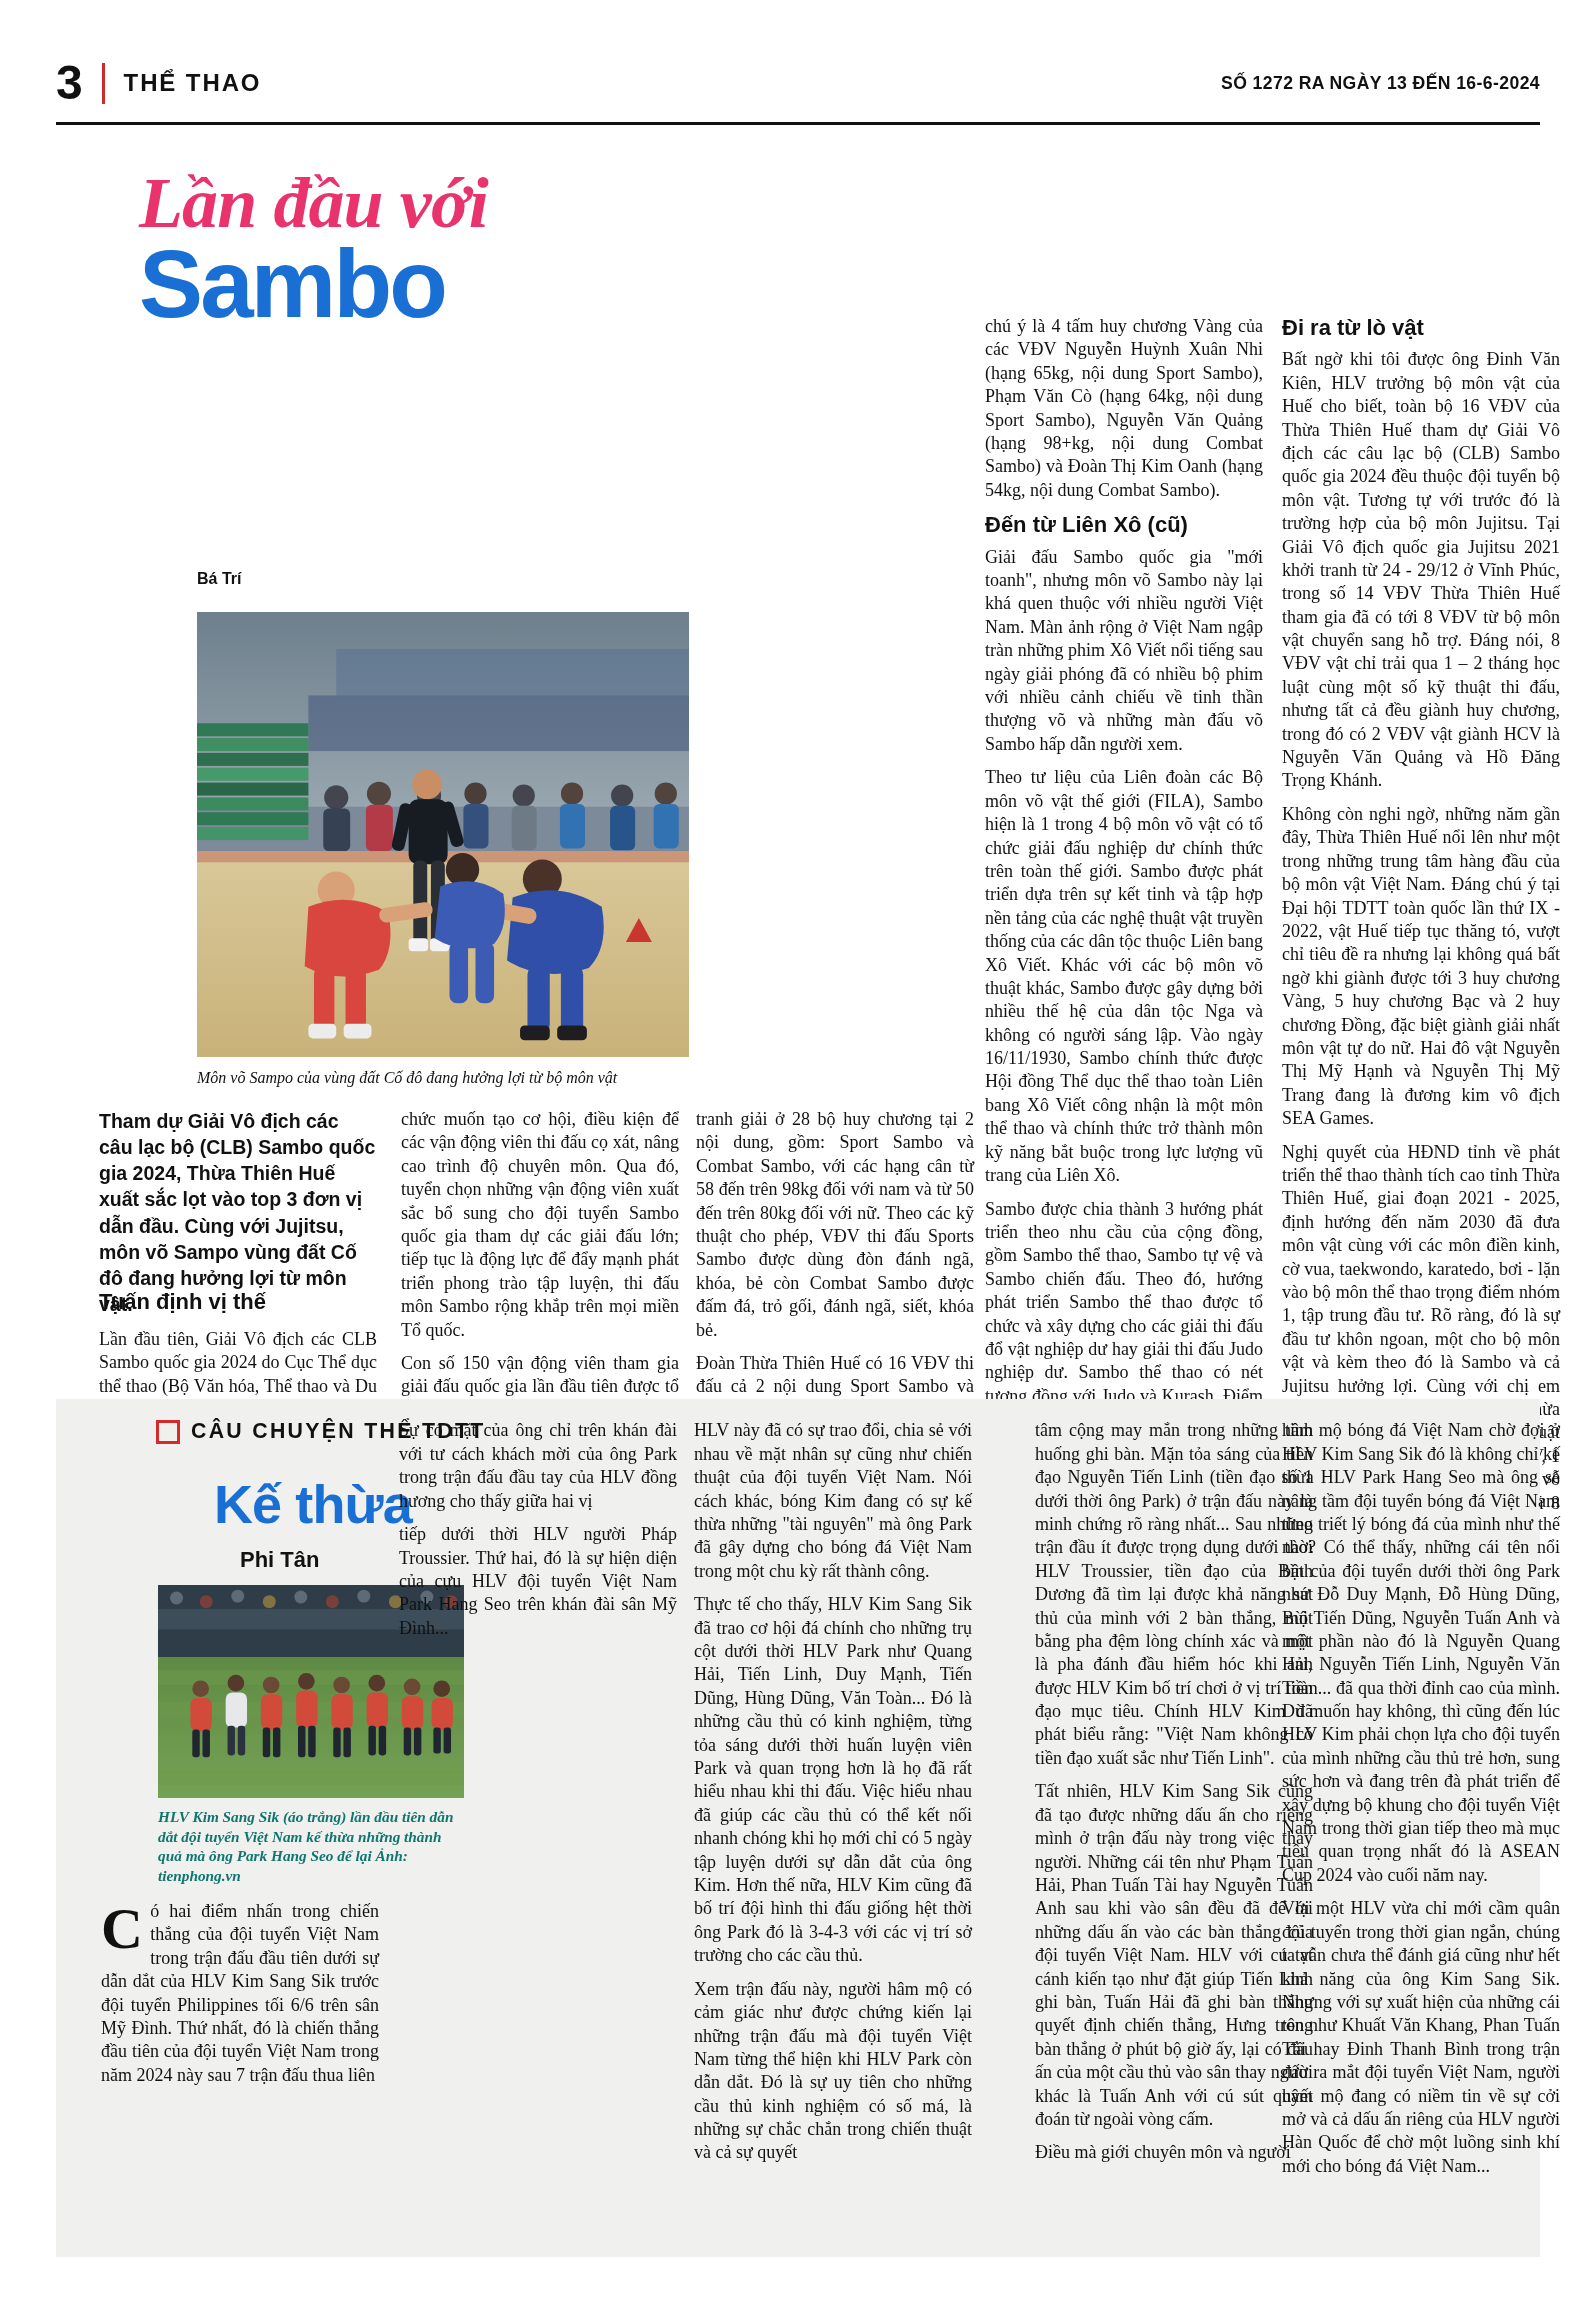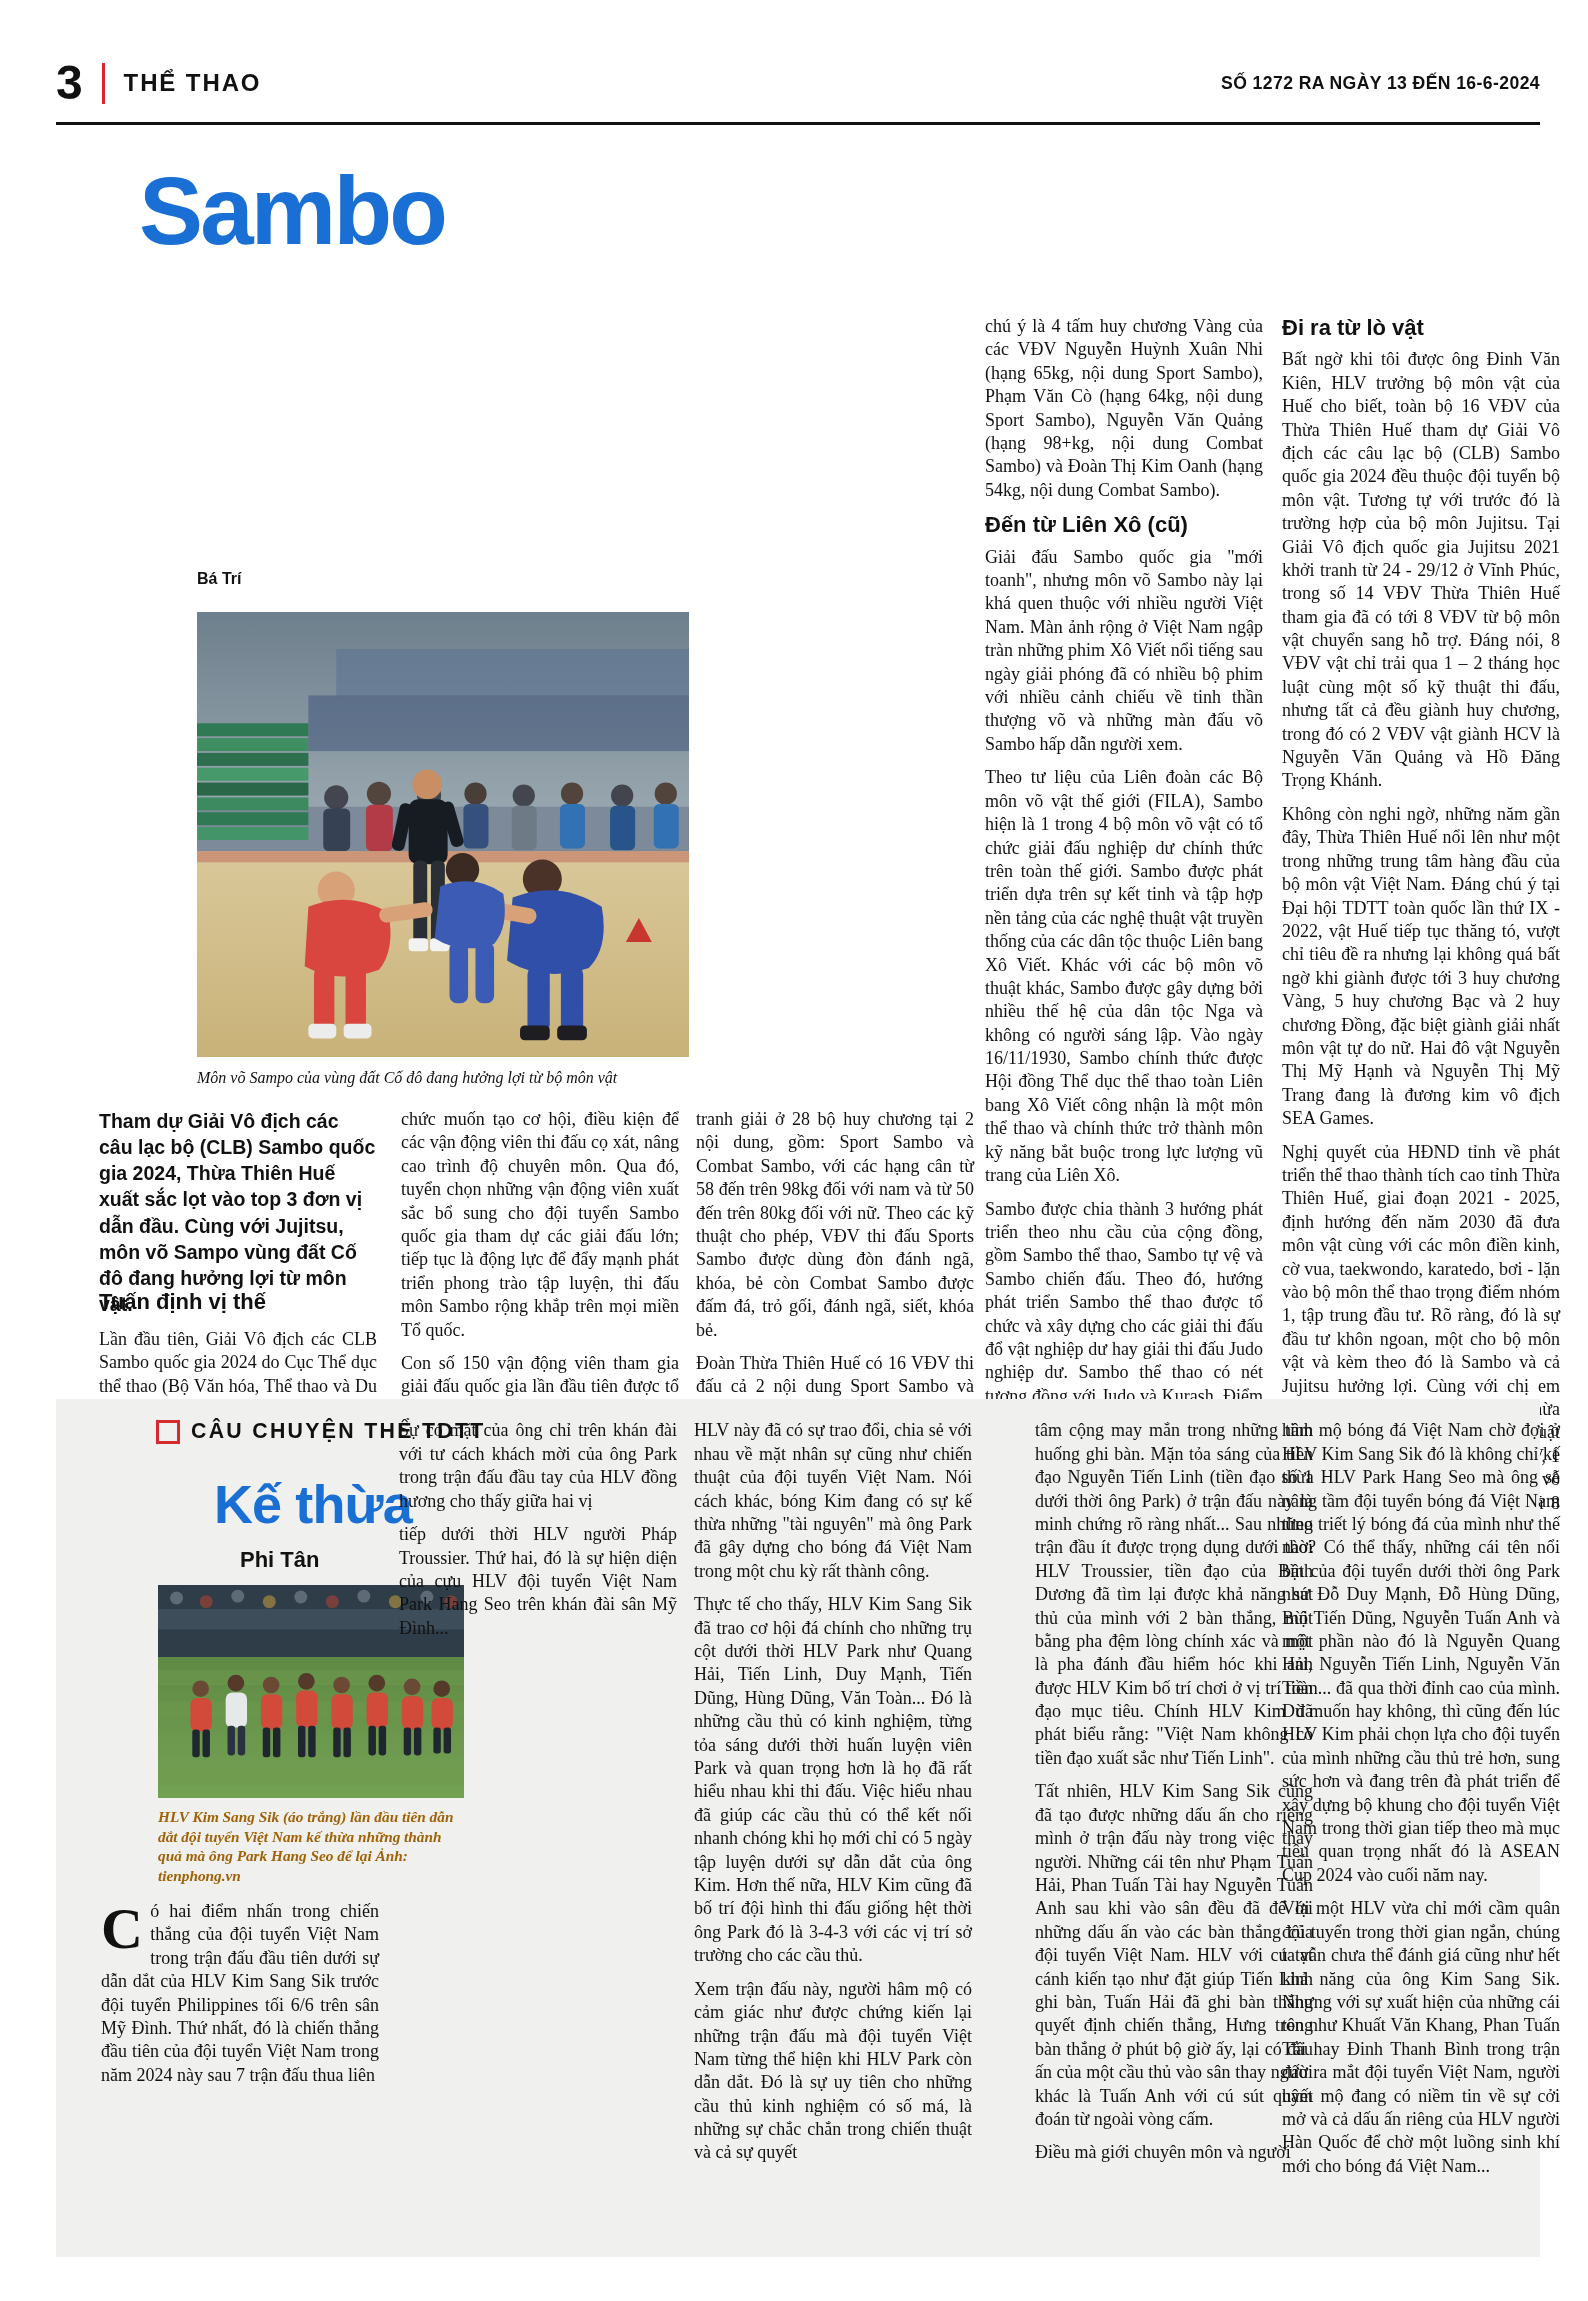--- a/index.html
+++ b/index.html
@@ -128,21 +128,21 @@
     position:absolute; left:184px; top:148px;
     font-family:"Liberation Sans", sans-serif;
     font-weight:700; font-size:22px; color:#111;
   }
   .photo2 {
     position:absolute; left:102px; top:186px; width:306px; height:213px;
     overflow:hidden; background:#6f8f4f;
   }
   .cap2 {
     position:absolute; left:102px; top:408px; width:306px;
-    font-style:italic; font-weight:700; font-size:15.3px; line-height:1.28; color:#a16207;
+    font-style:italic; font-weight:700; font-size:15.3px; line-height:1.28; color:#0f766e;
   }
   .cap2 .credit { font-weight:700; font-style:italic; }
 
   .bcol1 { position:absolute; left:45px; top:501px; width:278px; font-size:18px; line-height:1.30; text-align:justify; }
   .bcol2 { position:absolute; left:343px; top:20.4px; width:278px; font-size:18px; line-height:1.30; text-align:justify; }
   .bcol3 { position:absolute; left:638px; top:20.4px; width:278px; font-size:18px; line-height:1.30; text-align:justify; }
   .bcol4 { position:absolute; left:932px; top:20.4px; width:278px; font-size:18px; line-height:1.30; text-align:justify;margin-left:47px; }
   .bcol5 { position:absolute; left:1226px; top:20.4px; width:278px; font-size:18px; line-height:1.30; text-align:justify; }
   .bcol1 p, .bcol2 p, .bcol3 p, .bcol4 p, .bcol5 p,
   .col1-text p, .col2-text p, .col3-text p { margin:0 0 10.2px 0; }
@@ -163,20 +163,21 @@
     <div class="folio">3</div>
     <div class="folio-rule"></div>
     <div class="section-name">THỂ THAO</div>
     <div class="issue-line">SỐ 1272 RA NGÀY 13 ĐẾN 16-6-2024</div>
   </div>
   <div class="masthead-rule"></div>
 
   <div class="top-article">
 
     <div class="headline-wrap">
+      <div class="hl-1">Lần đầu với</div>
       <div class="hl-2">Sambo</div>
     </div>
 
     <div class="byline-top">Bá Trí</div>
 
     <div class="photo1">
       <svg viewBox="0 0 530 480" width="492" height="445" preserveAspectRatio="none">
         <defs>
           <linearGradient id="gwall" x1="0" y1="0" x2="0" y2="1">
             <stop offset="0%" stop-color="#6e7f8d"></stop>

